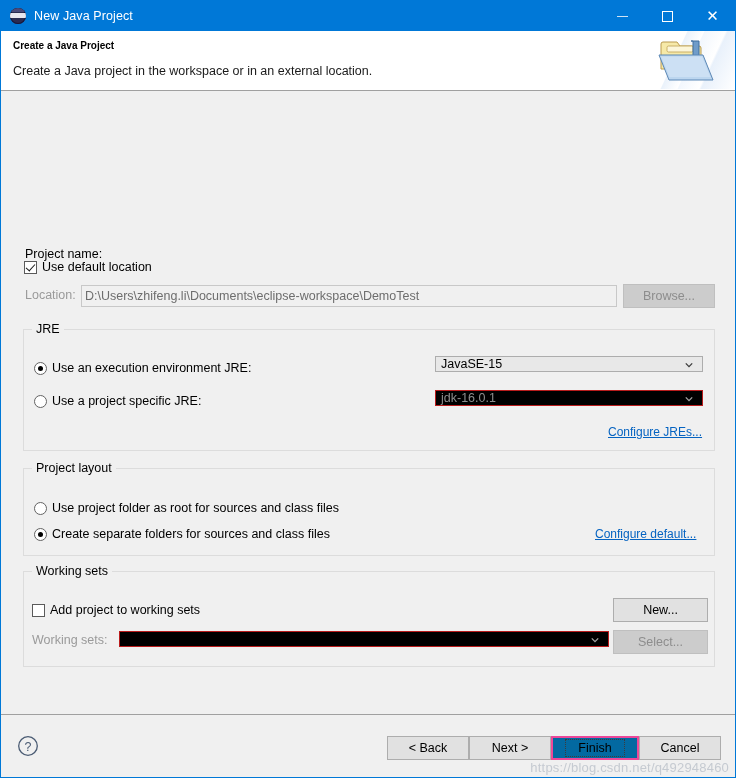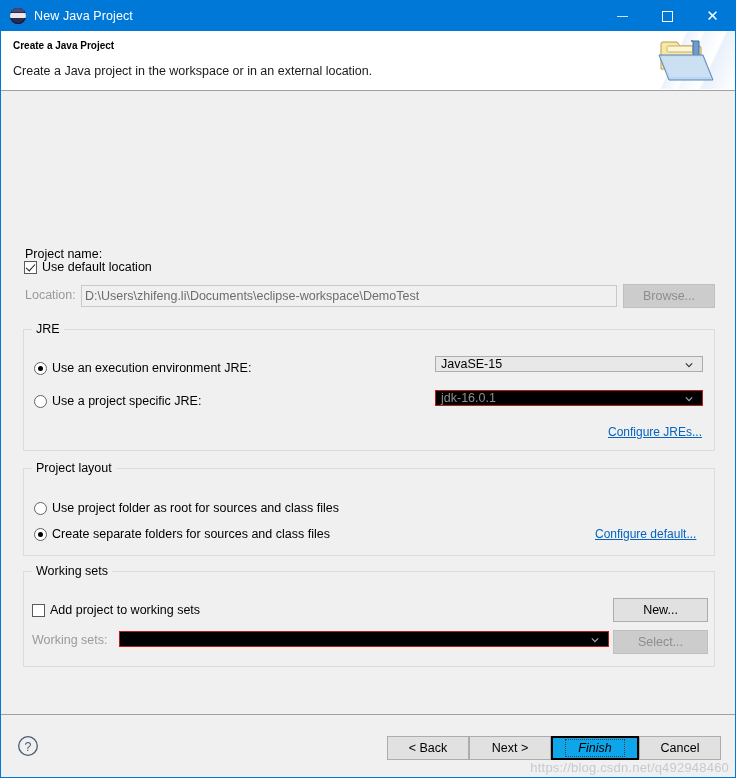--- a/index.html
+++ b/index.html
@@ -320,23 +320,22 @@
     white-space: nowrap;
     font-family: "Liberation Sans", sans-serif;
     cursor: default;
   }
   .btn.disabled {
     background: #cccccc;
     border: 1px solid #bfbfbf;
     color: #8d8d8d;
   }
   .btn.default {
-    border: 2px solid #000000;
-    background: #0ea5e9;
-    font-style: italic;
+    border: 2px solid #ec4899;
+    background: #0369a1;
   }
   .btn.default .inner-focus {
     border: 1px dotted #3c3c3c;
     padding: 1px 12px;
     line-height: 14px;
   }
 
   
   .link {
     font-size: 12px;

